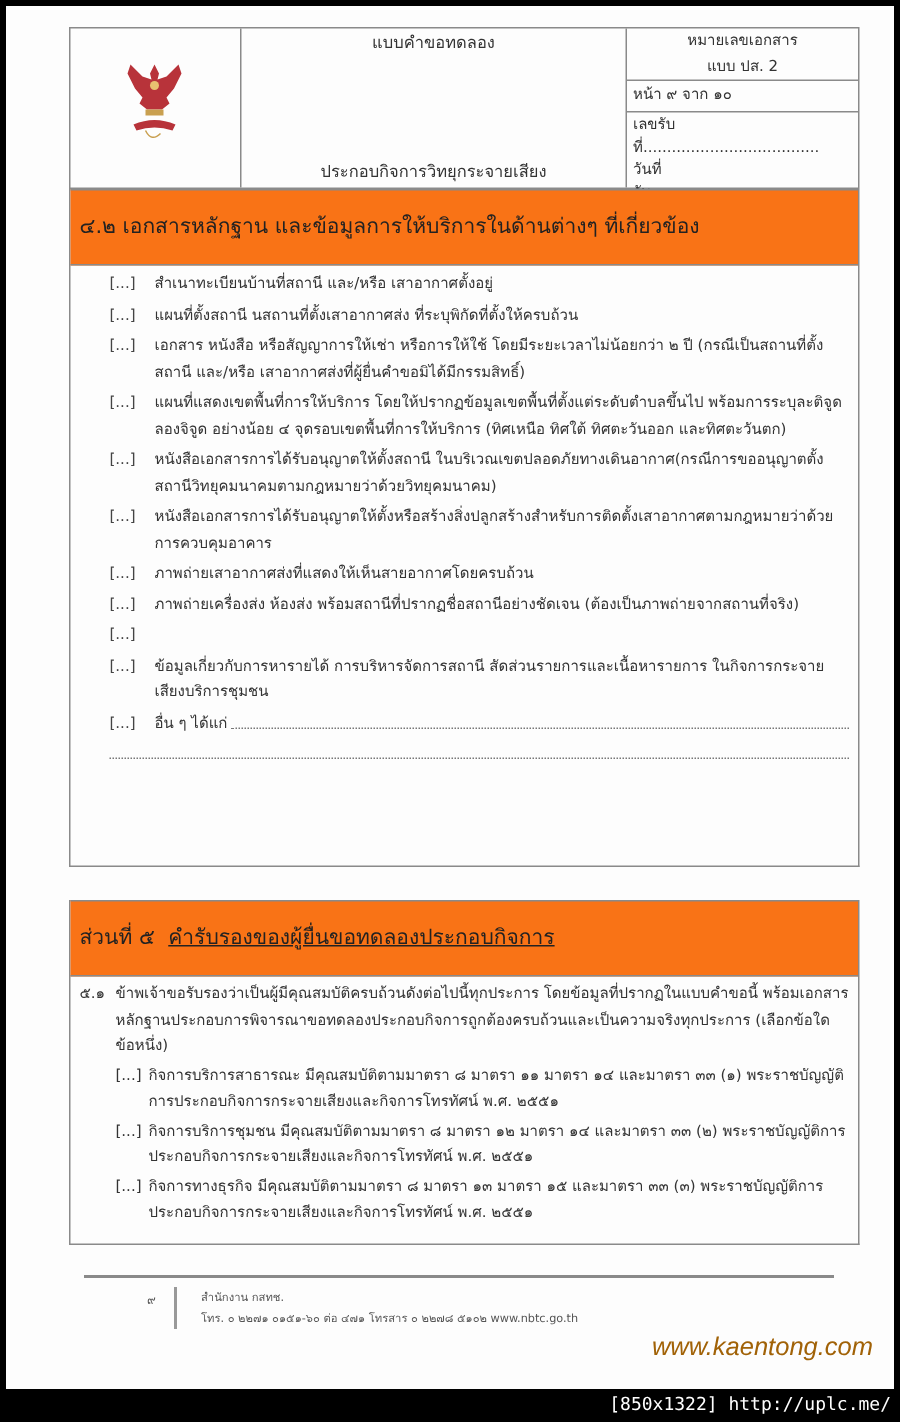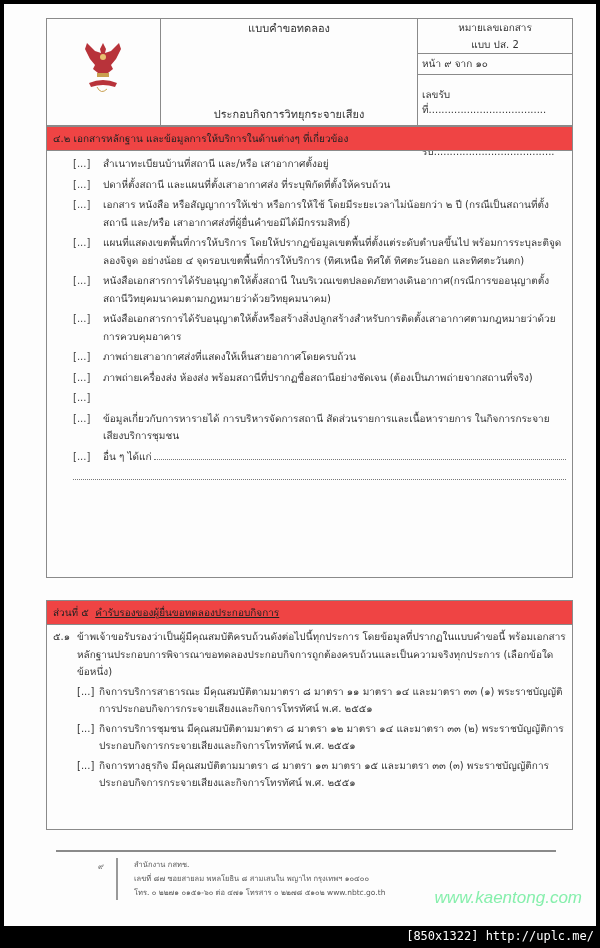--- a/index.html
+++ b/index.html
@@ -20,29 +20,29 @@
     width: 113px; border-right: 1px solid #8a8a8a; position: relative;
   }
   .hdr-title {
     width: 256px; border-right: 1px solid #8a8a8a;
     display: flex; flex-direction: column; justify-content: space-between; align-items: center;
     font-size: 11px; line-height: 20px; color: #333;
   }
   .hdr-meta { flex: 1; display: flex; flex-direction: column; font-size: 10px; color: #333; }
   .meta-docno { height: 42px; border-bottom: 1px solid #8a8a8a; text-align: center; display:flex; flex-direction:column; justify-content:center; line-height: 17px; }
   .meta-page { height: 20px; border-bottom: 1px solid #8a8a8a; padding-left: 4px; line-height: 20px; }
-  .meta-row { flex: 1; padding-left: 4px; display: flex; align-items: center; margin-top: 12px; }
+  .meta-row { flex: 1; padding-left: 4px; display: flex; align-items: center; }
   .meta-row + .meta-row { border-top: 0; }
   .section {
     position: absolute; left: 42px; width: 527px; border: 1px solid #8a8a8a; box-sizing: border-box;
     border-top: 0;
   }
   .sec-head {
-    background: #ef4444; border-bottom: 1px solid #8a8a8a; border-top: 1px solid #8a8a8a;
-    font-size: 10px; padding: 3px 6px; color: #222; height: 17px; line-height: 17px;
+    background: #f97316; border-bottom: 1px solid #8a8a8a; border-top: 1px solid #8a8a8a;
+    font-size: 14px; padding: 16px 6px; color: #222; height: 17px; line-height: 17px;
   }
   .sec-head u { text-decoration: underline; }
   .items { font-size: 10px; line-height: 17.5px; color: #333; }
   .item { display: flex; padding-left: 26px; margin-bottom: 3px; }
   .item .box { width: 30px; flex: none; color: #444; }
   .item .txt { flex: 1; padding-right: 6px; }
   .dots { border-bottom: 1px dotted #777; }
   .s5-items { font-size: 10px; line-height: 17.5px; color: #333; padding-top: 3px; }
   .s5-main { display: flex; padding-left: 6px; }
   .s5-main .num { width: 24px; flex: none; }
@@ -50,21 +50,21 @@
   .s5-sub { display: flex; padding-left: 30px; margin-top: 2px; }
   .s5-sub .box { width: 22px; flex: none; }
   .s5-sub .txt { flex: 1; padding-right: 6px; }
   .footer {
     position: absolute; left: 52px; top: 846px; width: 500px; border-top: 2px solid #8a8a8a;
   }
   .f-pagenum { position: absolute; left: 42px; top: 8px; font-size: 8px; color: #555; }
   .f-lines { position: absolute; left: 60px; top: 6px; border-left: 2px solid #999; padding-left: 16px; font-size: 7.5px; line-height: 14px; color: #555; white-space: nowrap; }
   .watermark {
     position: absolute; right: 18px; top: 888px; font-size: 17px; font-style: italic;
-    color: #86efac; font-family: "Liberation Sans", sans-serif;
+    color: #a16207; font-family: "Liberation Sans", sans-serif;
   }
   .bottom-bar {
     position: absolute; left: 0; top: 926px; width: 600px; height: 22px; background: #000;
   }
   .uplc {
     position: absolute; right: 6px; top: 929px; color: #fff; font-size: 12px;
     font-family: "DejaVu Sans Mono", monospace;
   }
 </style>
 </head>
@@ -99,21 +99,21 @@
 
   <div class="section" style="top:122px;height:452px;">
     <div class="sec-head">๔.๒  เอกสารหลักฐาน และข้อมูลการให้บริการในด้านต่างๆ ที่เกี่ยวข้อง</div>
     <div class="items" style="padding-top:4px;">
       <div class="item">
           <span class="box">[...]</span>
           <span class="txt">สำเนาทะเบียนบ้านที่สถานี และ/หรือ เสาอากาศตั้งอยู่</span>
         </div>
       <div class="item">
           <span class="box">[...]</span>
-          <span class="txt">ปดาหี่ตั้งสถานี และแผนที่ตั้งเสาอากาศส่ง ที่ระบุพิกัดที่ตั้งให้ครบถ้วน</span>
+          <span class="txt">แผนที่ตั้งสถานี นสถานที่ตั้งเสาอากาศส่ง ที่ระบุพิกัดที่ตั้งให้ครบถ้วน</span>
         </div>
       <div class="item">
           <span class="box">[...]</span>
           <span class="txt">เอกสาร หนังสือ หรือสัญญาการให้เช่า หรือการให้ใช้ โดยมีระยะเวลาไม่น้อยกว่า ๒ ปี (กรณีเป็นสถานที่ตั้งสถานี และ/หรือ เสาอากาศส่งที่ผู้ยื่นคำขอมิได้มีกรรมสิทธิ์)</span>
         </div>
       <div class="item">
           <span class="box">[...]</span>
           <span class="txt">แผนที่แสดงเขตพื้นที่การให้บริการ โดยให้ปรากฏข้อมูลเขตพื้นที่ตั้งแต่ระดับตำบลขึ้นไป พร้อมการระบุละติจูด ลองจิจูด อย่างน้อย ๔ จุดรอบเขตพื้นที่การให้บริการ (ทิศเหนือ ทิศใต้ ทิศตะวันออก และทิศตะวันตก)</span>
         </div>
       <div class="item">
@@ -172,21 +172,20 @@
           <span class="box">[...]</span>
           <span class="txt">กิจการทางธุรกิจ มีคุณสมบัติตามมาตรา ๘ มาตรา ๑๓ มาตรา ๑๕ และมาตรา ๓๓ (๓) พระราชบัญญัติการประกอบกิจการกระจายเสียงและกิจการโทรทัศน์ พ.ศ. ๒๕๕๑</span>
         </div>
     </div>
   </div>
 
   <div class="footer">
     <span class="f-pagenum">๙</span>
     <div class="f-lines">
       <div>สำนักงาน กสทช.</div>
-      <div>เลขที่ ๘๗ ซอยสายลม พหลโยธิน ๘ สามเสนใน พญาไท กรุงเทพฯ ๑๐๔๐๐</div>
       <div>โทร. ๐ ๒๒๗๑ ๐๑๕๑-๖๐ ต่อ ๔๗๑ โทรสาร ๐ ๒๒๗๘ ๕๑๐๒ www.nbtc.go.th</div>
     </div>
   </div>
 </div>
 
 <div class="watermark">www.kaentong.com</div>
 <div class="bottom-bar"></div>
 <div class="uplc">[850x1322] http://uplc.me/</div>
 
 </body></html>

